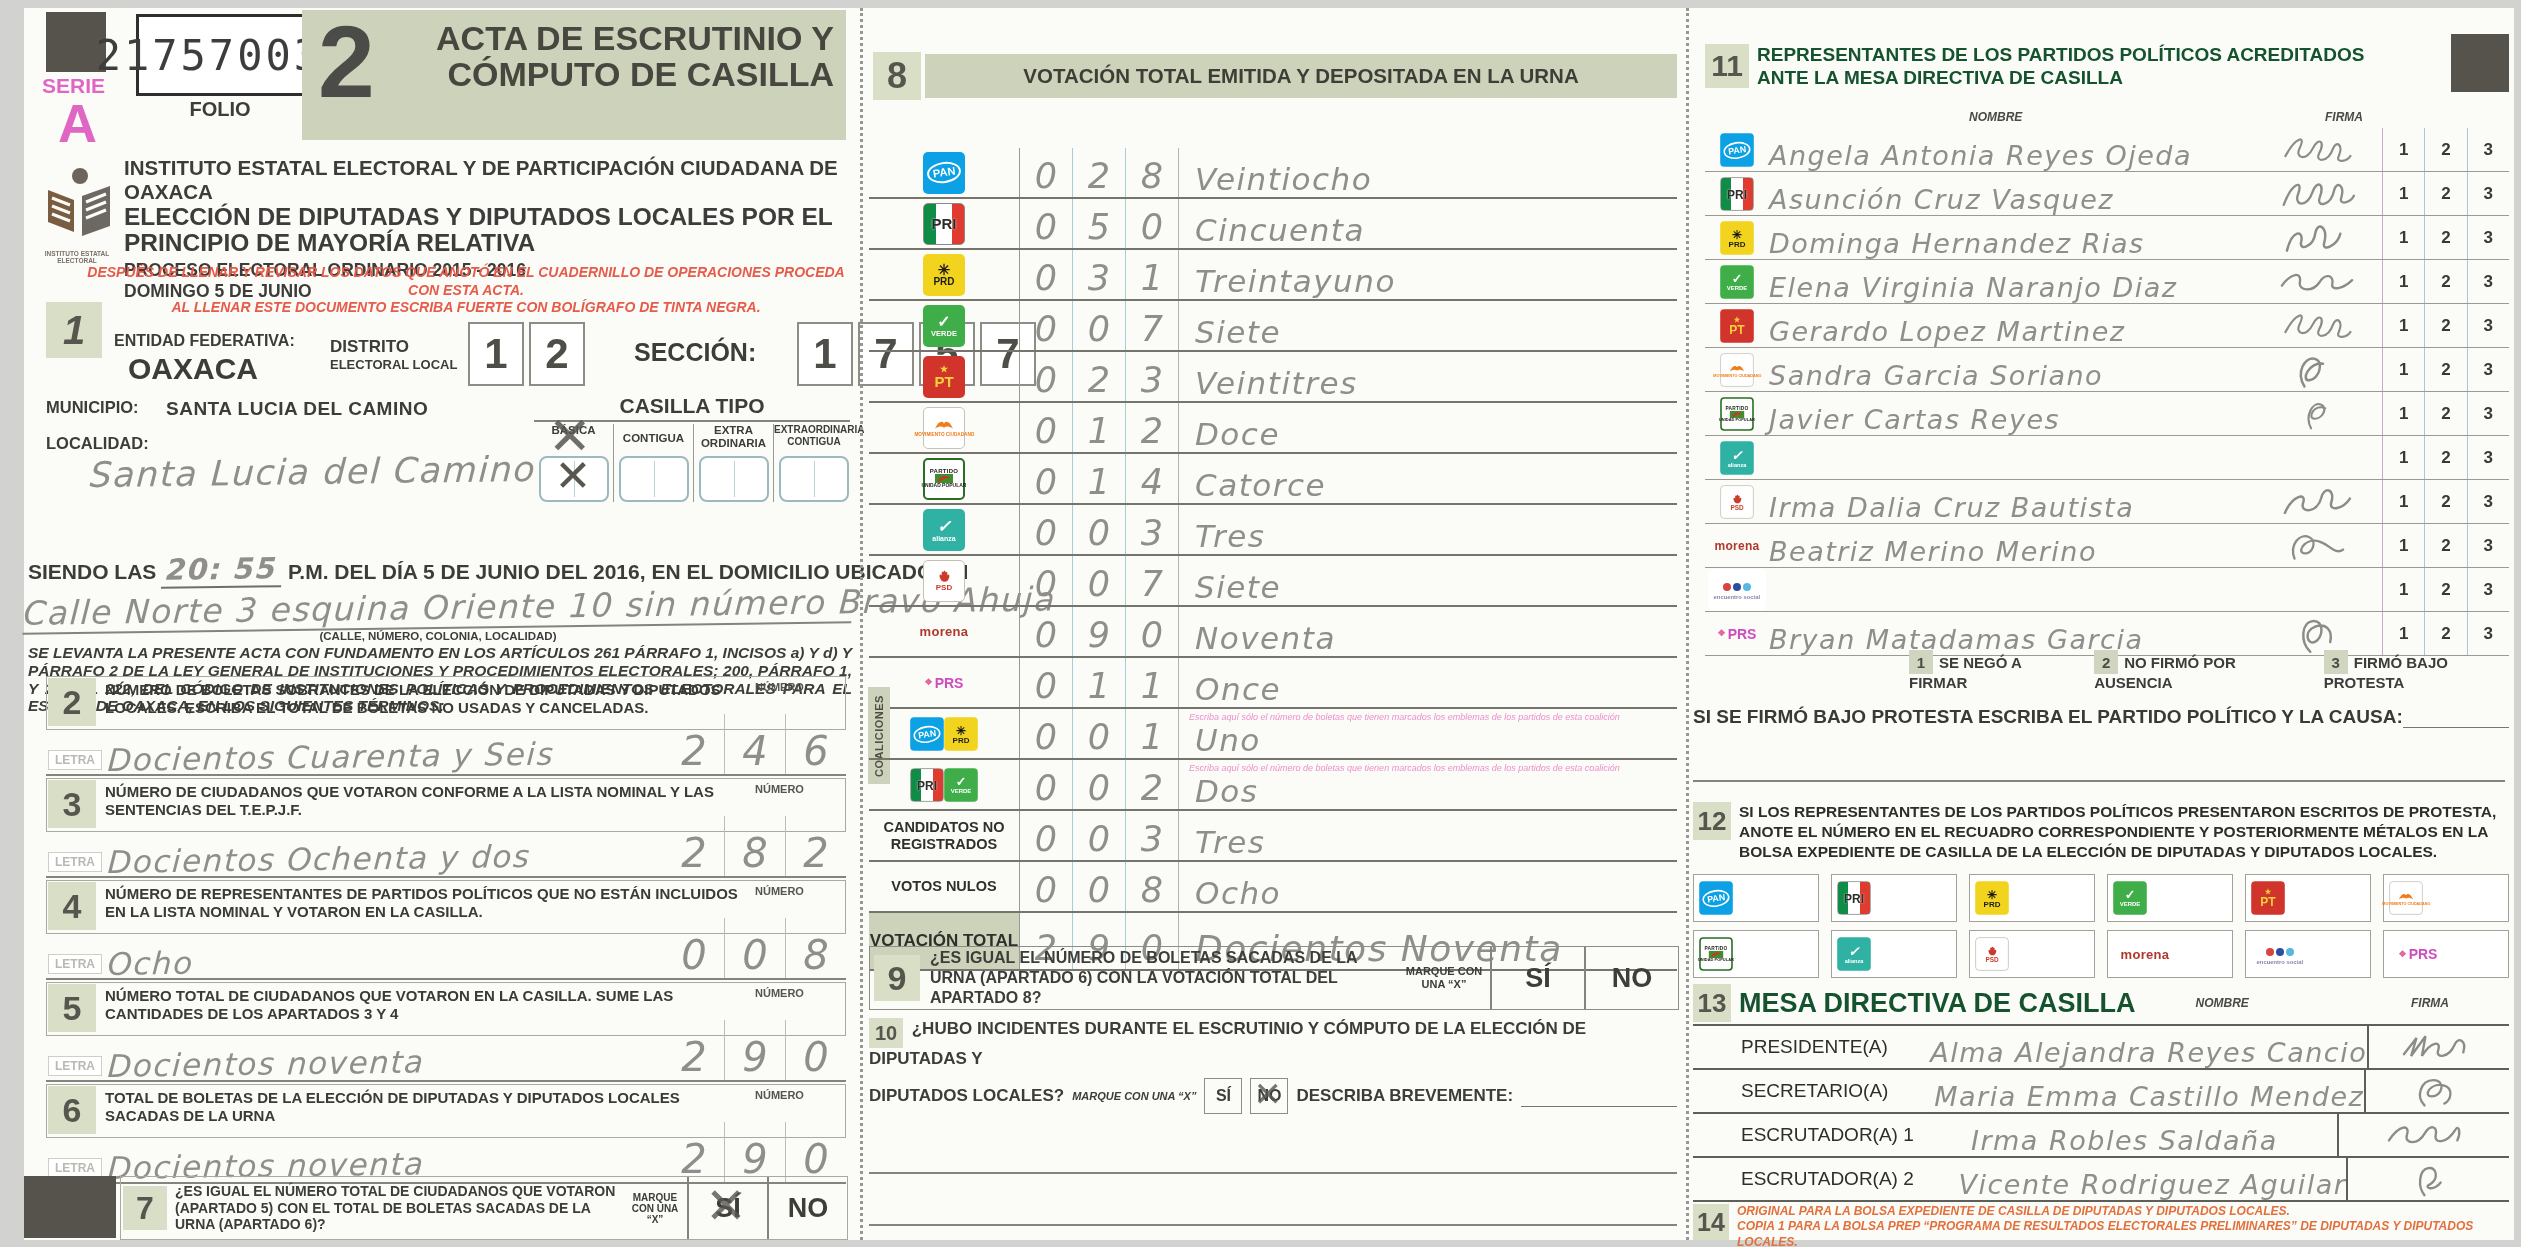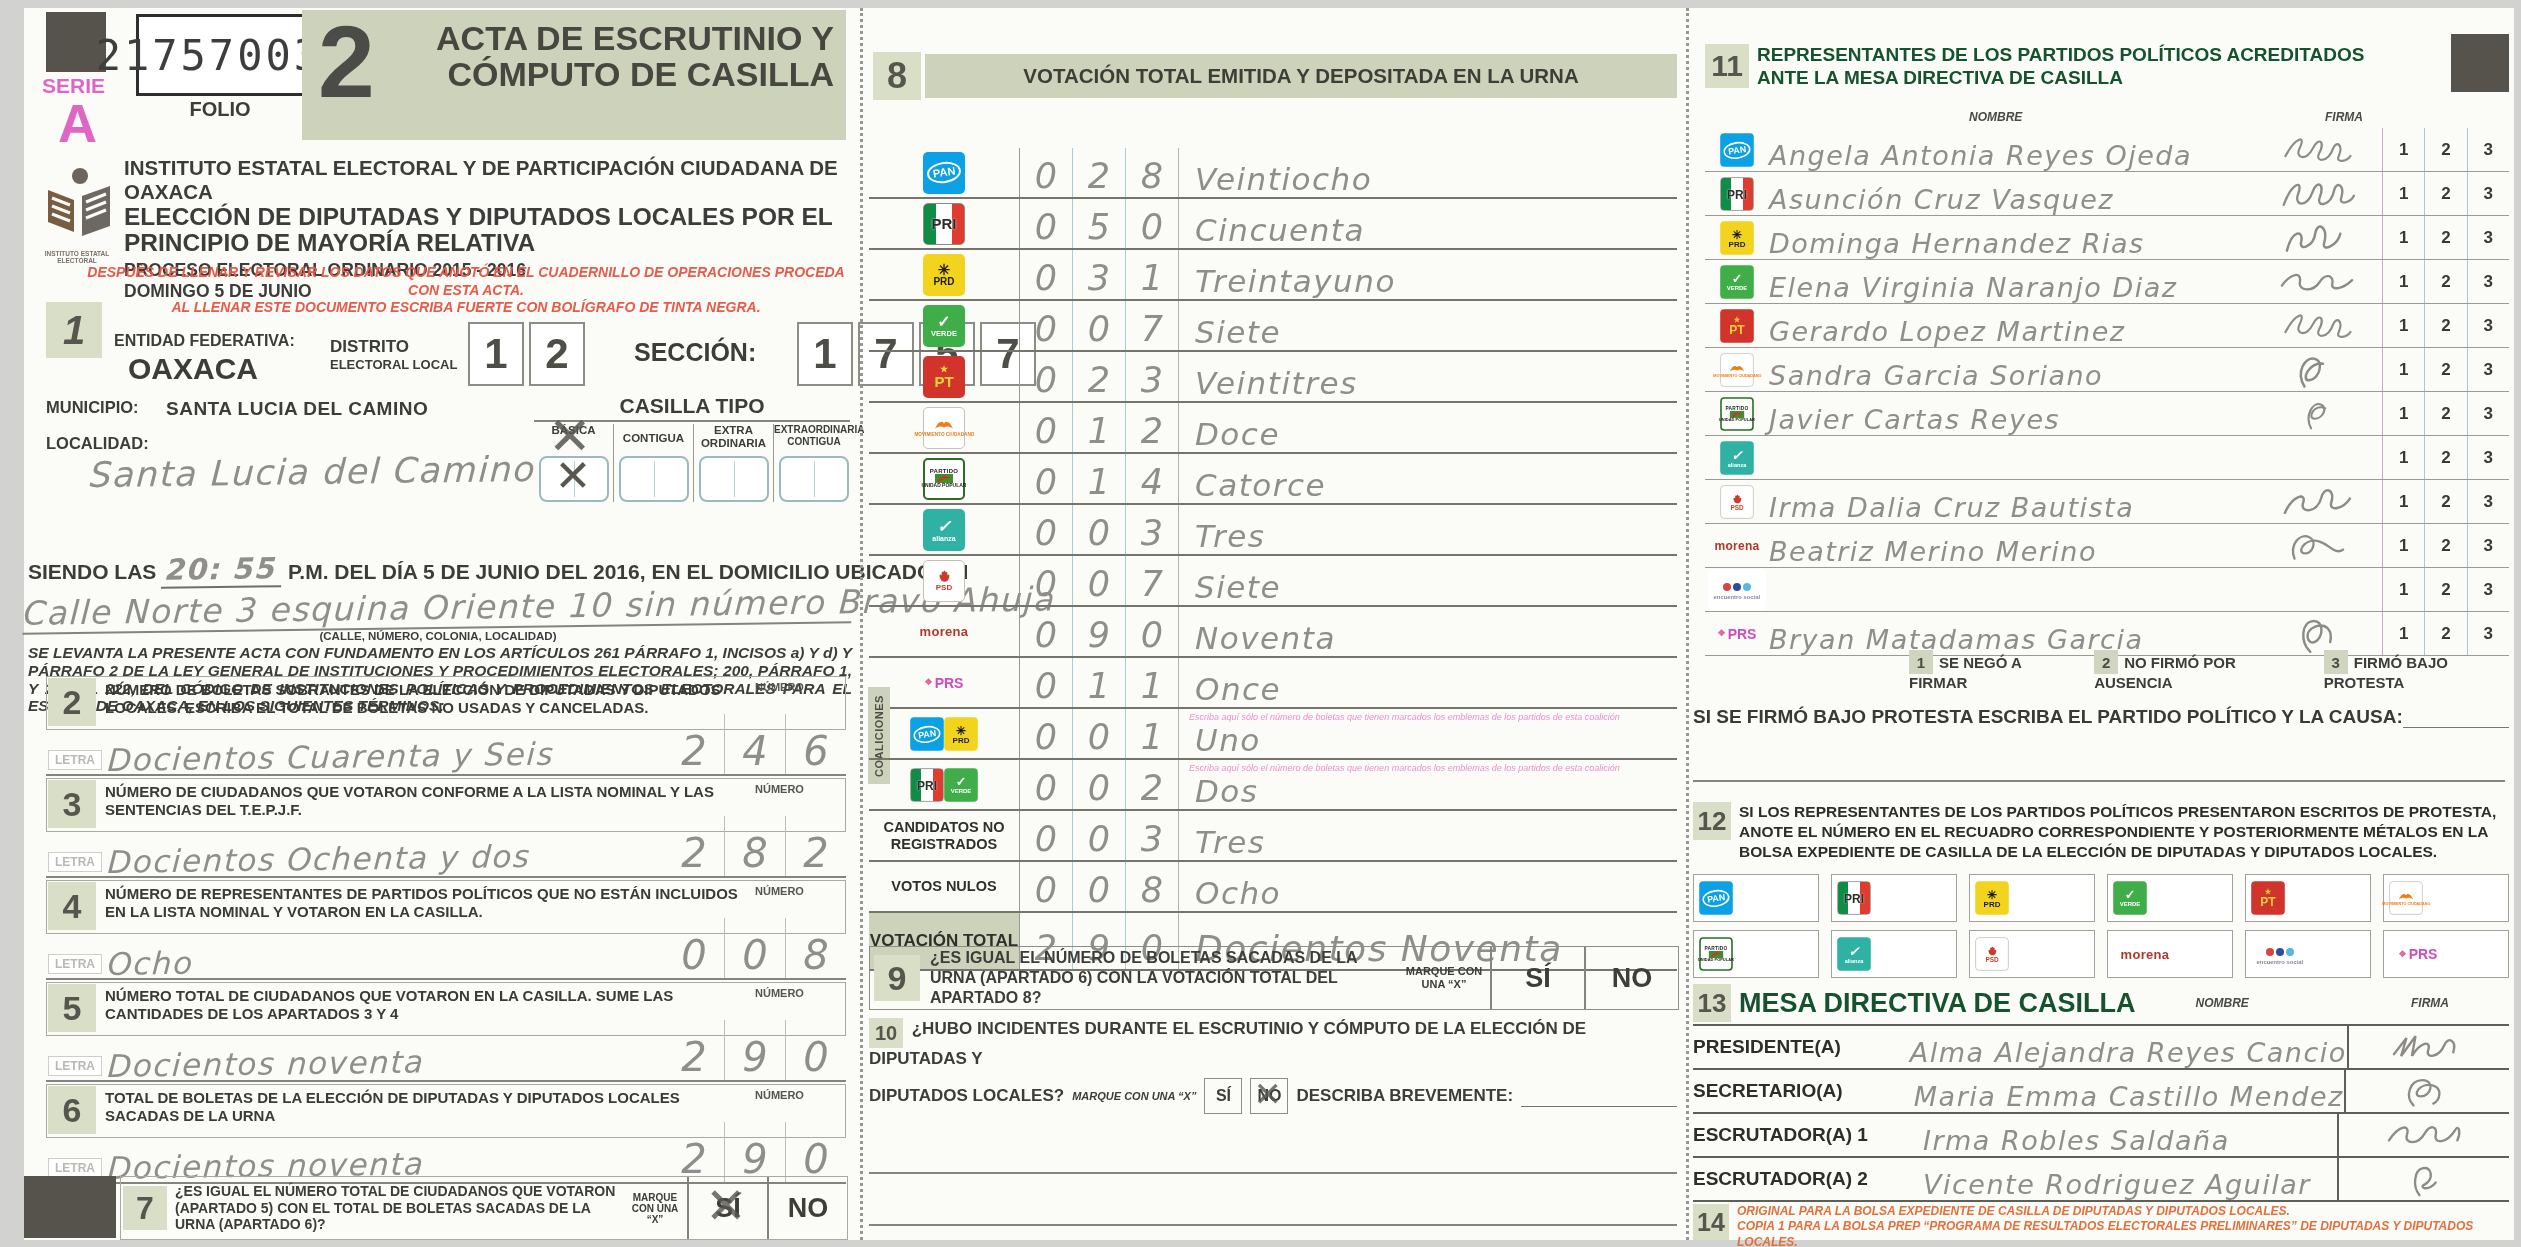--- a/index.html
+++ b/index.html
@@ -105,21 +105,21 @@
   .cols123 b:first-child{border-left:none;}
   .sig{width:96px;height:36px;}
   .sig path{fill:none;stroke:#8d8b86;stroke-width:2.6;stroke-linecap:round;}
   .rrow:nth-child(odd) .sig{transform:rotate(7deg) scale(.92);}
   .rrow:nth-child(3n) .sig{transform:rotate(-6deg) scale(1.05);}
   .legend-num{width:24px;height:24px;background:#cfd5bf;display:inline-flex;align-items:center;justify-content:center;
     font-weight:900;font-size:15px;color:#4c4c44;margin-right:6px;}
   .pbox{border:1.5px solid #a2a29a;height:46px;display:flex;align-items:center;padding-left:5px;background:#fff;}
   
   .mrow{display:flex;height:42px;border-bottom:2px solid #5f5f57;align-items:center;}
-  .mrow .role{width:230px;font-size:19px;font-weight:700;color:#2e2e28;}
+  .mrow .role{width:230px;font-size:19px;font-weight:400;color:#2e2e28;margin-left:48px;}
   .mrow .mname{flex:1;align-self:flex-end;}
   .mrow .mname .hand{font-size:27px;}
   .mrow .fcell{width:170px;align-self:stretch;border-left:2px solid #5f5f57;display:flex;align-items:center;justify-content:center;}
   .underl{border-bottom:2px solid #84847c;}
   .it{font-style:italic;}
   .smallcaps{font-size:12px;font-weight:bold;font-style:italic;color:#4a4a44;}
 </style>
 </head>
 <body>
 

